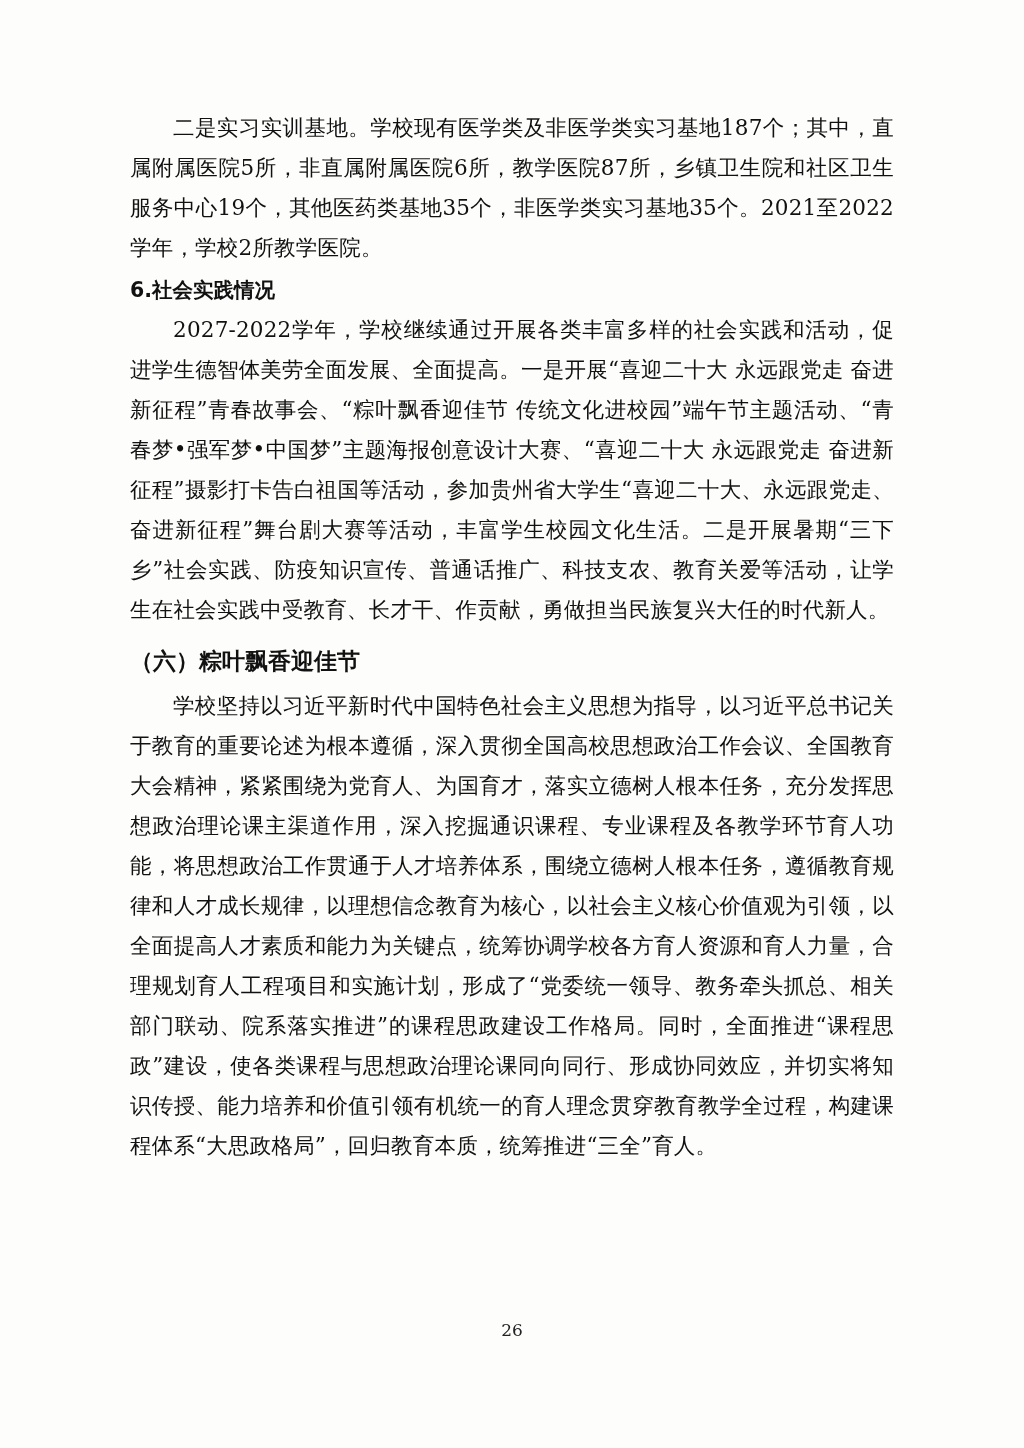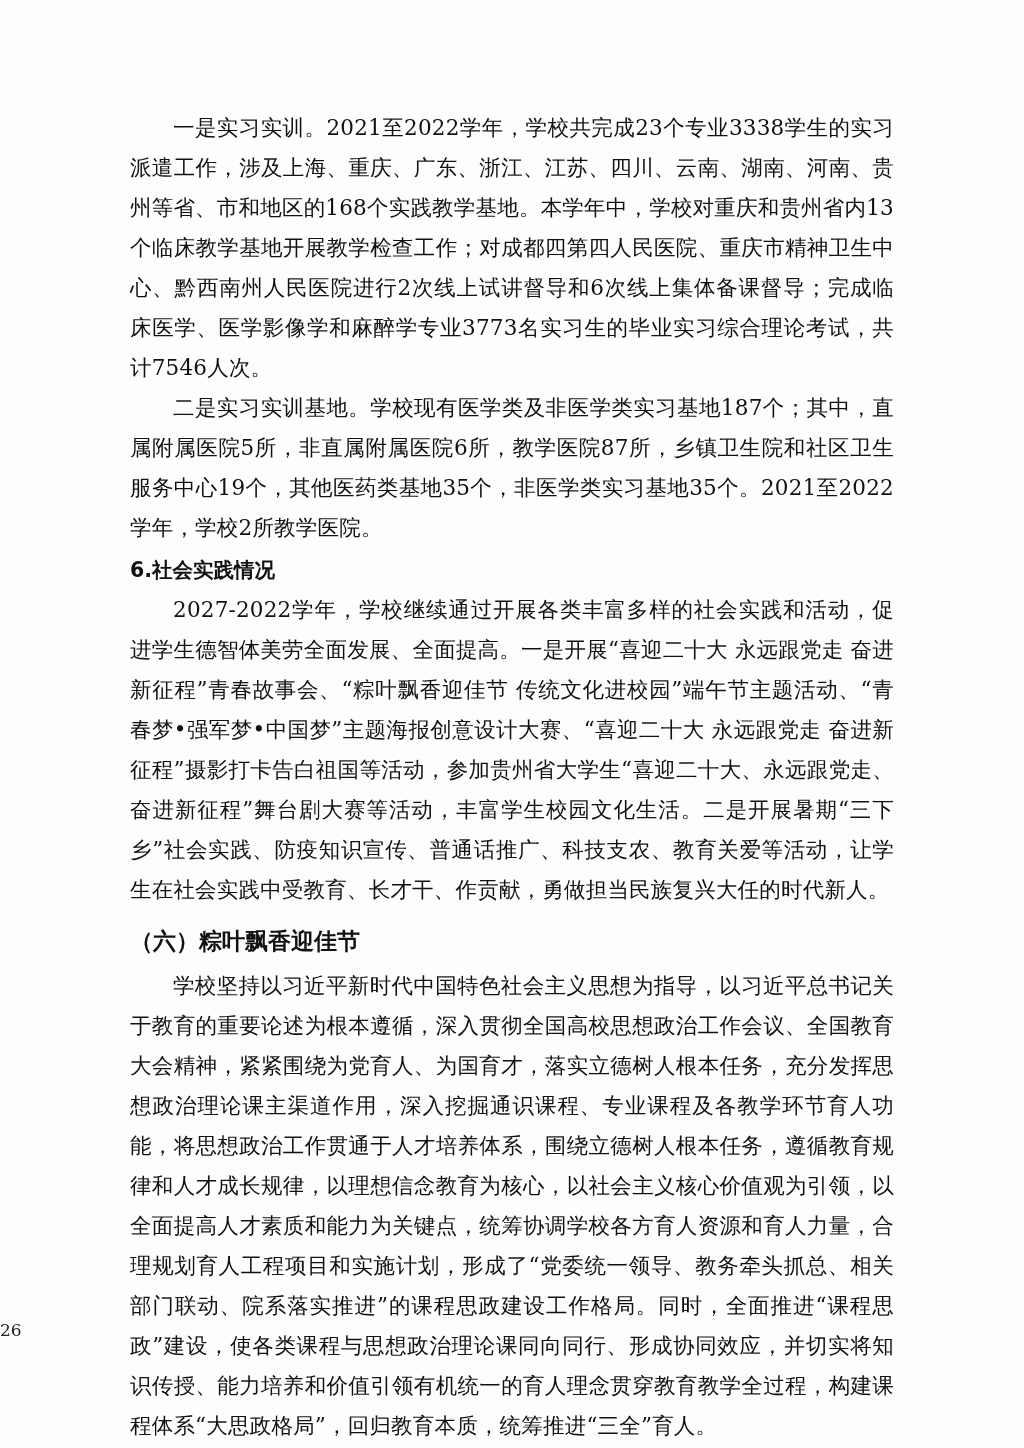--- a/index.html
+++ b/index.html
@@ -50,34 +50,33 @@
     font-weight: bold;
     color: #111;
     font-family: "DejaVu Sans", "Liberation Sans", sans-serif;
     text-indent: 0;
   }
   .page-number {
     position: absolute;
     left: 0;
     right: 0;
     top: 1320px;
-    text-align: left;
+    text-align: center;
     font-size: 17px;
     color: #222;
     font-family: "DejaVu Serif", "Liberation Serif", serif;
   }
 </style>
 </head>
 <body>
 
 <div class="page">
 
   <div class="content">
 
-    <p class="para">一是实习实训。2021至2022学年，学校共完成23个专业3338学生的实习派遣工作，涉及上海、重庆、广东、浙江、江苏、四川、云南、湖南、河南、贵州等省、市和地区的168个实践教学基地。本学年中，学校对重庆和贵州省内13个临床教学基地开展教学检查工作；对成都四第四人民医院、重庆市精神卫生中心、黔西南州人民医院进行2次线上试讲督导和6次线上集体备课督导；完成临床医学、医学影像学和麻醉学专业3773名实习生的毕业实习综合理论考试，共计7546人次。</p>
 
     <p class="para">二是实习实训基地。学校现有医学类及非医学类实习基地187个；其中，直属附属医院5所，非直属附属医院6所，教学医院87所，乡镇卫生院和社区卫生服务中心19个，其他医药类基地35个，非医学类实习基地35个。2021至2022学年，学校2所教学医院。</p>
 
     <h3 class="sub-heading">6.社会实践情况</h3>
 
     <p class="para">2027-2022学年，学校继续通过开展各类丰富多样的社会实践和活动，促进学生德智体美劳全面发展、全面提高。一是开展“喜迎二十大  永远跟党走  奋进新征程”青春故事会、“粽叶飘香迎佳节  传统文化进校园”端午节主题活动、“青春梦•强军梦•中国梦”主题海报创意设计大赛、“喜迎二十大  永远跟党走  奋进新征程”摄影打卡告白祖国等活动，参加贵州省大学生“喜迎二十大、永远跟党走、奋进新征程”舞台剧大赛等活动，丰富学生校园文化生活。二是开展暑期“三下乡”社会实践、防疫知识宣传、普通话推广、科技支农、教育关爱等活动，让学生在社会实践中受教育、长才干、作贡献，勇做担当民族复兴大任的时代新人。</p>
 
     <h2 class="section-heading">（六）粽叶飘香迎佳节</h2>
 
     <p class="para">学校坚持以习近平新时代中国特色社会主义思想为指导，以习近平总书记关于教育的重要论述为根本遵循，深入贯彻全国高校思想政治工作会议、全国教育大会精神，紧紧围绕为党育人、为国育才，落实立德树人根本任务，充分发挥思想政治理论课主渠道作用，深入挖掘通识课程、专业课程及各教学环节育人功能，将思想政治工作贯通于人才培养体系，围绕立德树人根本任务，遵循教育规律和人才成长规律，以理想信念教育为核心，以社会主义核心价值观为引领，以全面提高人才素质和能力为关键点，统筹协调学校各方育人资源和育人力量，合理规划育人工程项目和实施计划，形成了“党委统一领导、教务牵头抓总、相关部门联动、院系落实推进”的课程思政建设工作格局。同时，全面推进“课程思政”建设，使各类课程与思想政治理论课同向同行、形成协同效应，并切实将知识传授、能力培养和价值引领有机统一的育人理念贯穿教育教学全过程，构建课程体系“大思政格局”，回归教育本质，统筹推进“三全”育人。</p>

